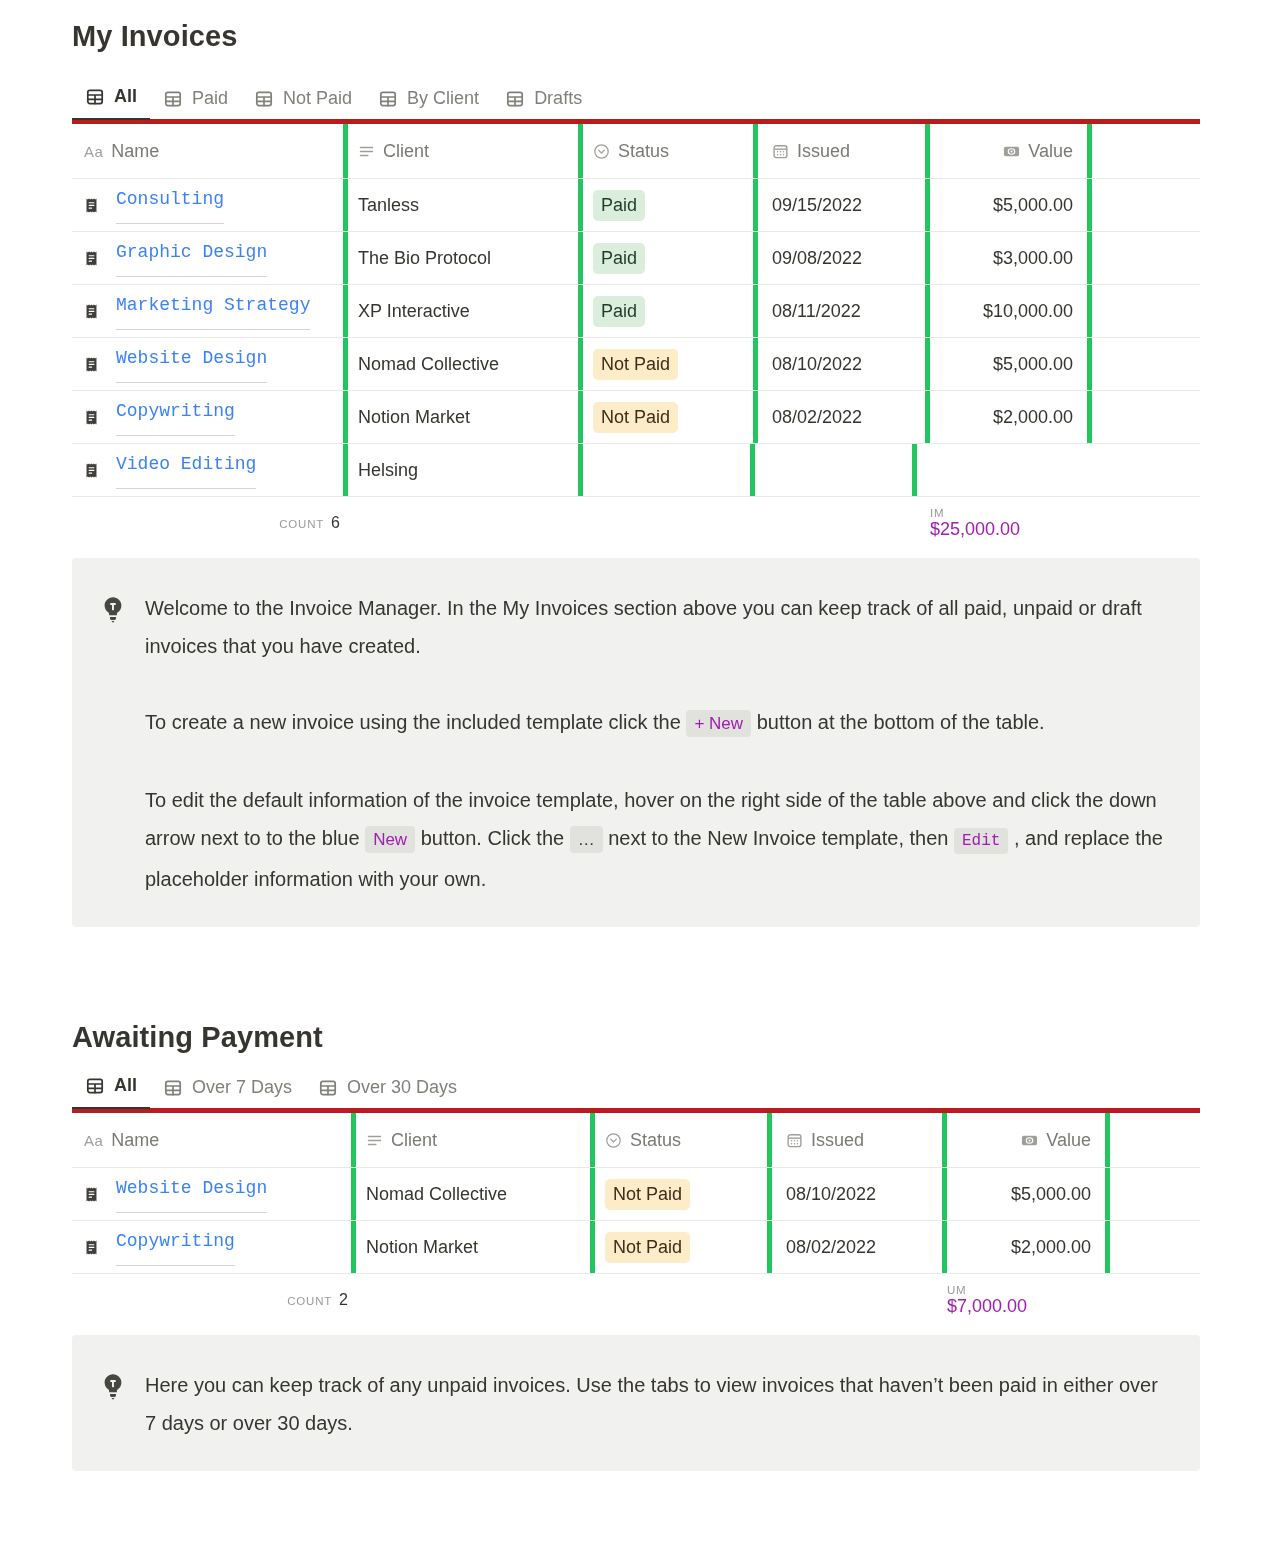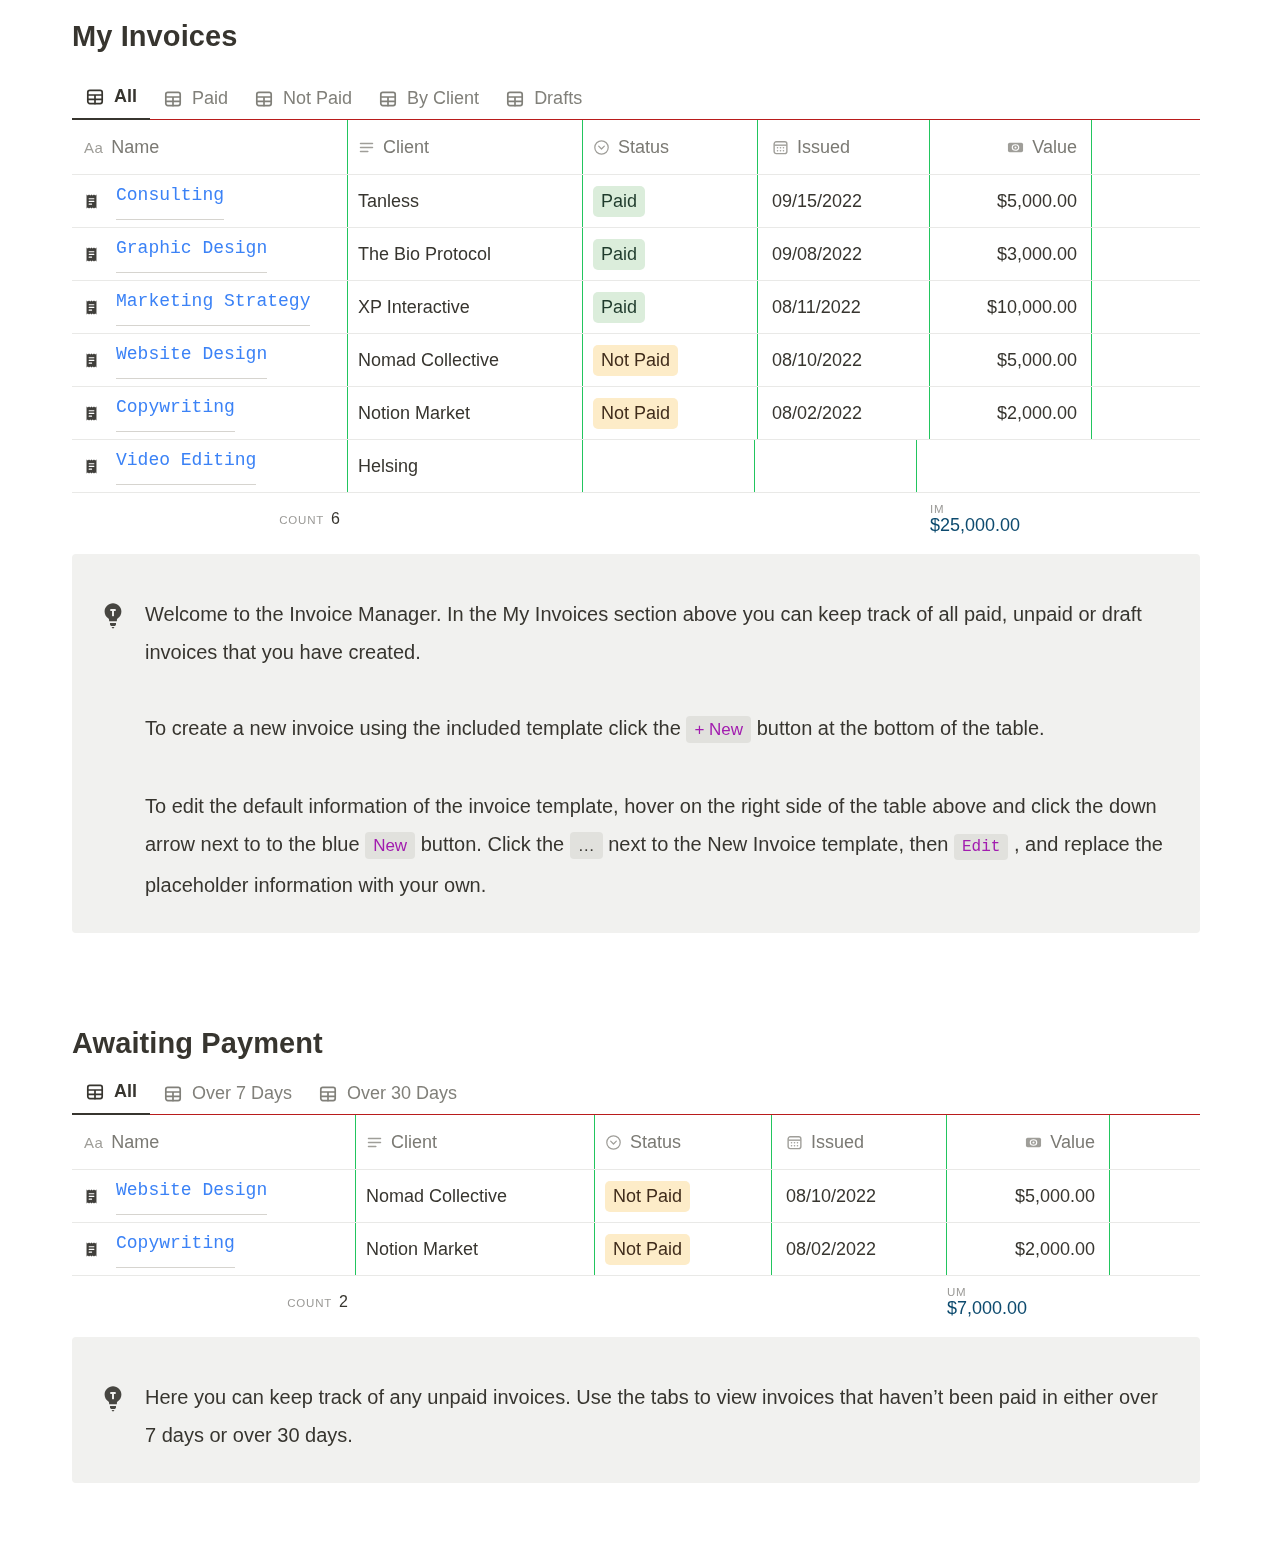--- a/index.html
+++ b/index.html
@@ -9,36 +9,36 @@
     color:#37352f;-webkit-font-smoothing:antialiased;
   }
   .content{padding:20px 72px 0 72px;width:1128px;box-sizing:content-box;}
 
   
   .h{font-size:29px;font-weight:700;margin:0;letter-spacing:.1px;color:#37352f;}
   .h1{margin-bottom:27px;}
   .h2{margin-top:94px;margin-bottom:15px;}
 
   
-  .tabbar{display:flex;align-items:flex-end;border-bottom:1px solid #b91c1c;}
+  .tabbar{display:flex;align-items:flex-end;border-bottom:5px solid #b91c1c;}
   .tab{
     display:flex;align-items:center;gap:9px;
     padding:6px 13px 11px 13px;margin-bottom:-1px;
     font-size:18px;color:#81807a;cursor:pointer;white-space:nowrap;
   }
   .tab .ticon{display:flex;align-items:center;}
   .tab svg{width:20px;height:20px;display:block;}
   .tab.active{color:#37352f;font-weight:600;border-bottom:2.5px solid #37352f;}
 
   
   .ntable{width:1128px;}
   .trow{display:flex;border-bottom:1px solid #e9e9e7;height:52px;align-items:stretch;}
   .trow.thead{height:54px;}
   .cell{display:flex;align-items:center;padding:0 10px;box-sizing:border-box;font-size:18px;overflow:hidden;white-space:nowrap;}
-  .cell.vb{border-right:1px solid #22c55e;}
+  .cell.vb{border-right:5px solid #22c55e;}
   .thead .cell{color:#7b7a74;gap:8px;}
   .thead .aa{font-size:15px;color:#9f9e99;letter-spacing:.5px;}
   .thead .hicon{display:flex;align-items:center;color:#9f9e99;}
   .thead .hicon svg{width:17px;height:17px;display:block;}
 
   
   .t-invoices .c0{width:276px;} .t-invoices .c1{width:235px;} .t-invoices .c2{width:175px;}
   .t-invoices .c3{width:172px;} .t-invoices .c4{width:162px;}
   .t-awaiting .c0{width:284px;} .t-awaiting .c1{width:239px;} .t-awaiting .c2{width:177px;}
   .t-awaiting .c3{width:175px;} .t-awaiting .c4{width:163px;}
@@ -59,26 +59,26 @@
 
   
   .tfoot{display:flex;height:52px;align-items:center;}
   .fcount{display:flex;align-items:baseline;justify-content:flex-end;padding-right:8px;box-sizing:border-box;cursor:pointer;}
   .t-invoices .fcount{width:276px;} .t-awaiting .fcount{width:284px;}
   .t-invoices .fspacer{width:582px;} .t-awaiting .fspacer{width:591px;}
   .fsum{display:flex;align-items:baseline;justify-content:flex-end;padding-right:14px;box-sizing:border-box;cursor:pointer;flex-direction:column;}
   .t-invoices .fsum{width:162px;} .t-awaiting .fsum{width:163px;}
   .flabel{font-size:11.5px;color:#9b9a97;letter-spacing:.8px;margin-right:7px;}
   .fnum{font-size:16px;color:#37352f;}
-  .fsumnum{font-size:18px;color:#0c4a6e;}
+  .fsumnum{font-size:18px;color:#a21caf;}
 
   
   .callout{
     background:#f1f1ef;border-radius:4px;
-    display:flex;margin-top:9px;padding:41px 34px 29px 28px;box-sizing:border-box;
+    display:flex;margin-top:9px;padding:31px 34px 29px 28px;box-sizing:border-box;
   }
   .callout-icon{width:26px;flex:none;margin:7px 19px 0 0;color:#474641;}
   .callout-icon svg{width:26px;height:28px;display:block;}
   .callout-body{font-size:20px;line-height:38px;color:#37352f;}
   .callout-body p{margin:0 0 38px 0;}
   .callout-body p:last-child{margin-bottom:0;}
   .chip{background:#e1e1dd;border-radius:4px;padding:4px 8px;font-size:17px;white-space:nowrap;}
   .chip.red{color:#a21caf;}
   .chip.mono{font-family:"Liberation Mono","DejaVu Sans Mono",monospace;font-size:16px;}
 </style>

